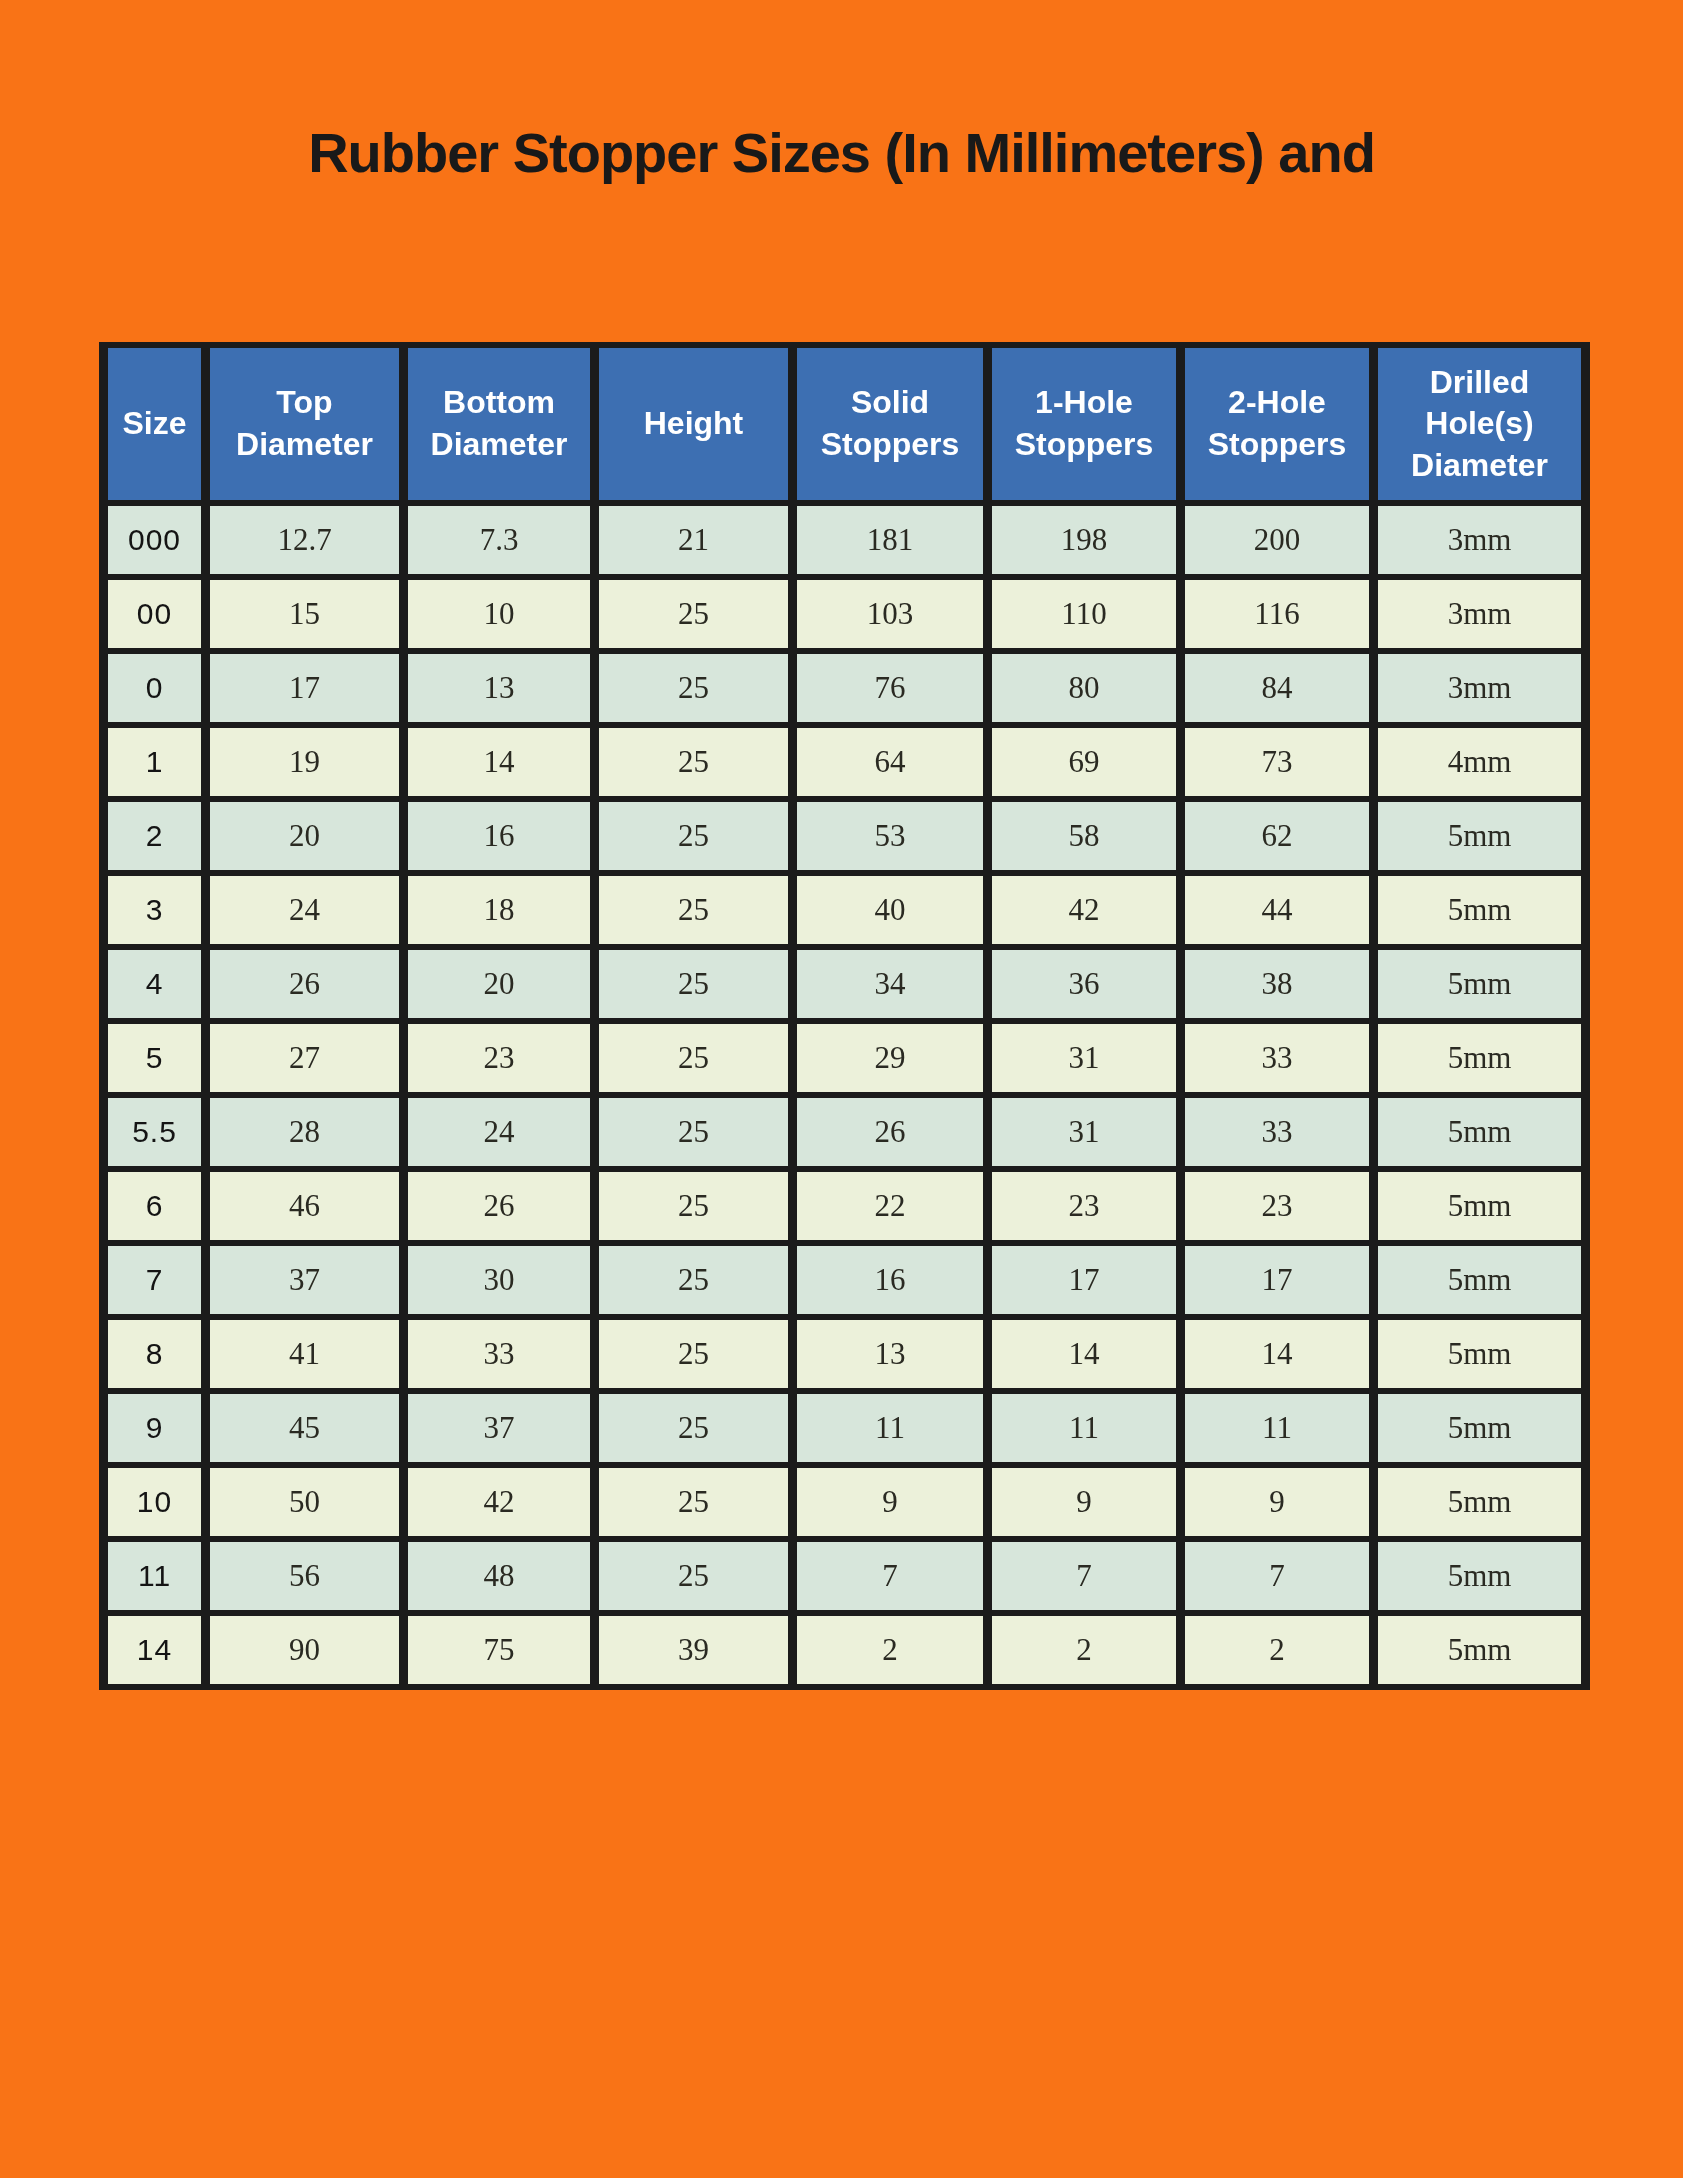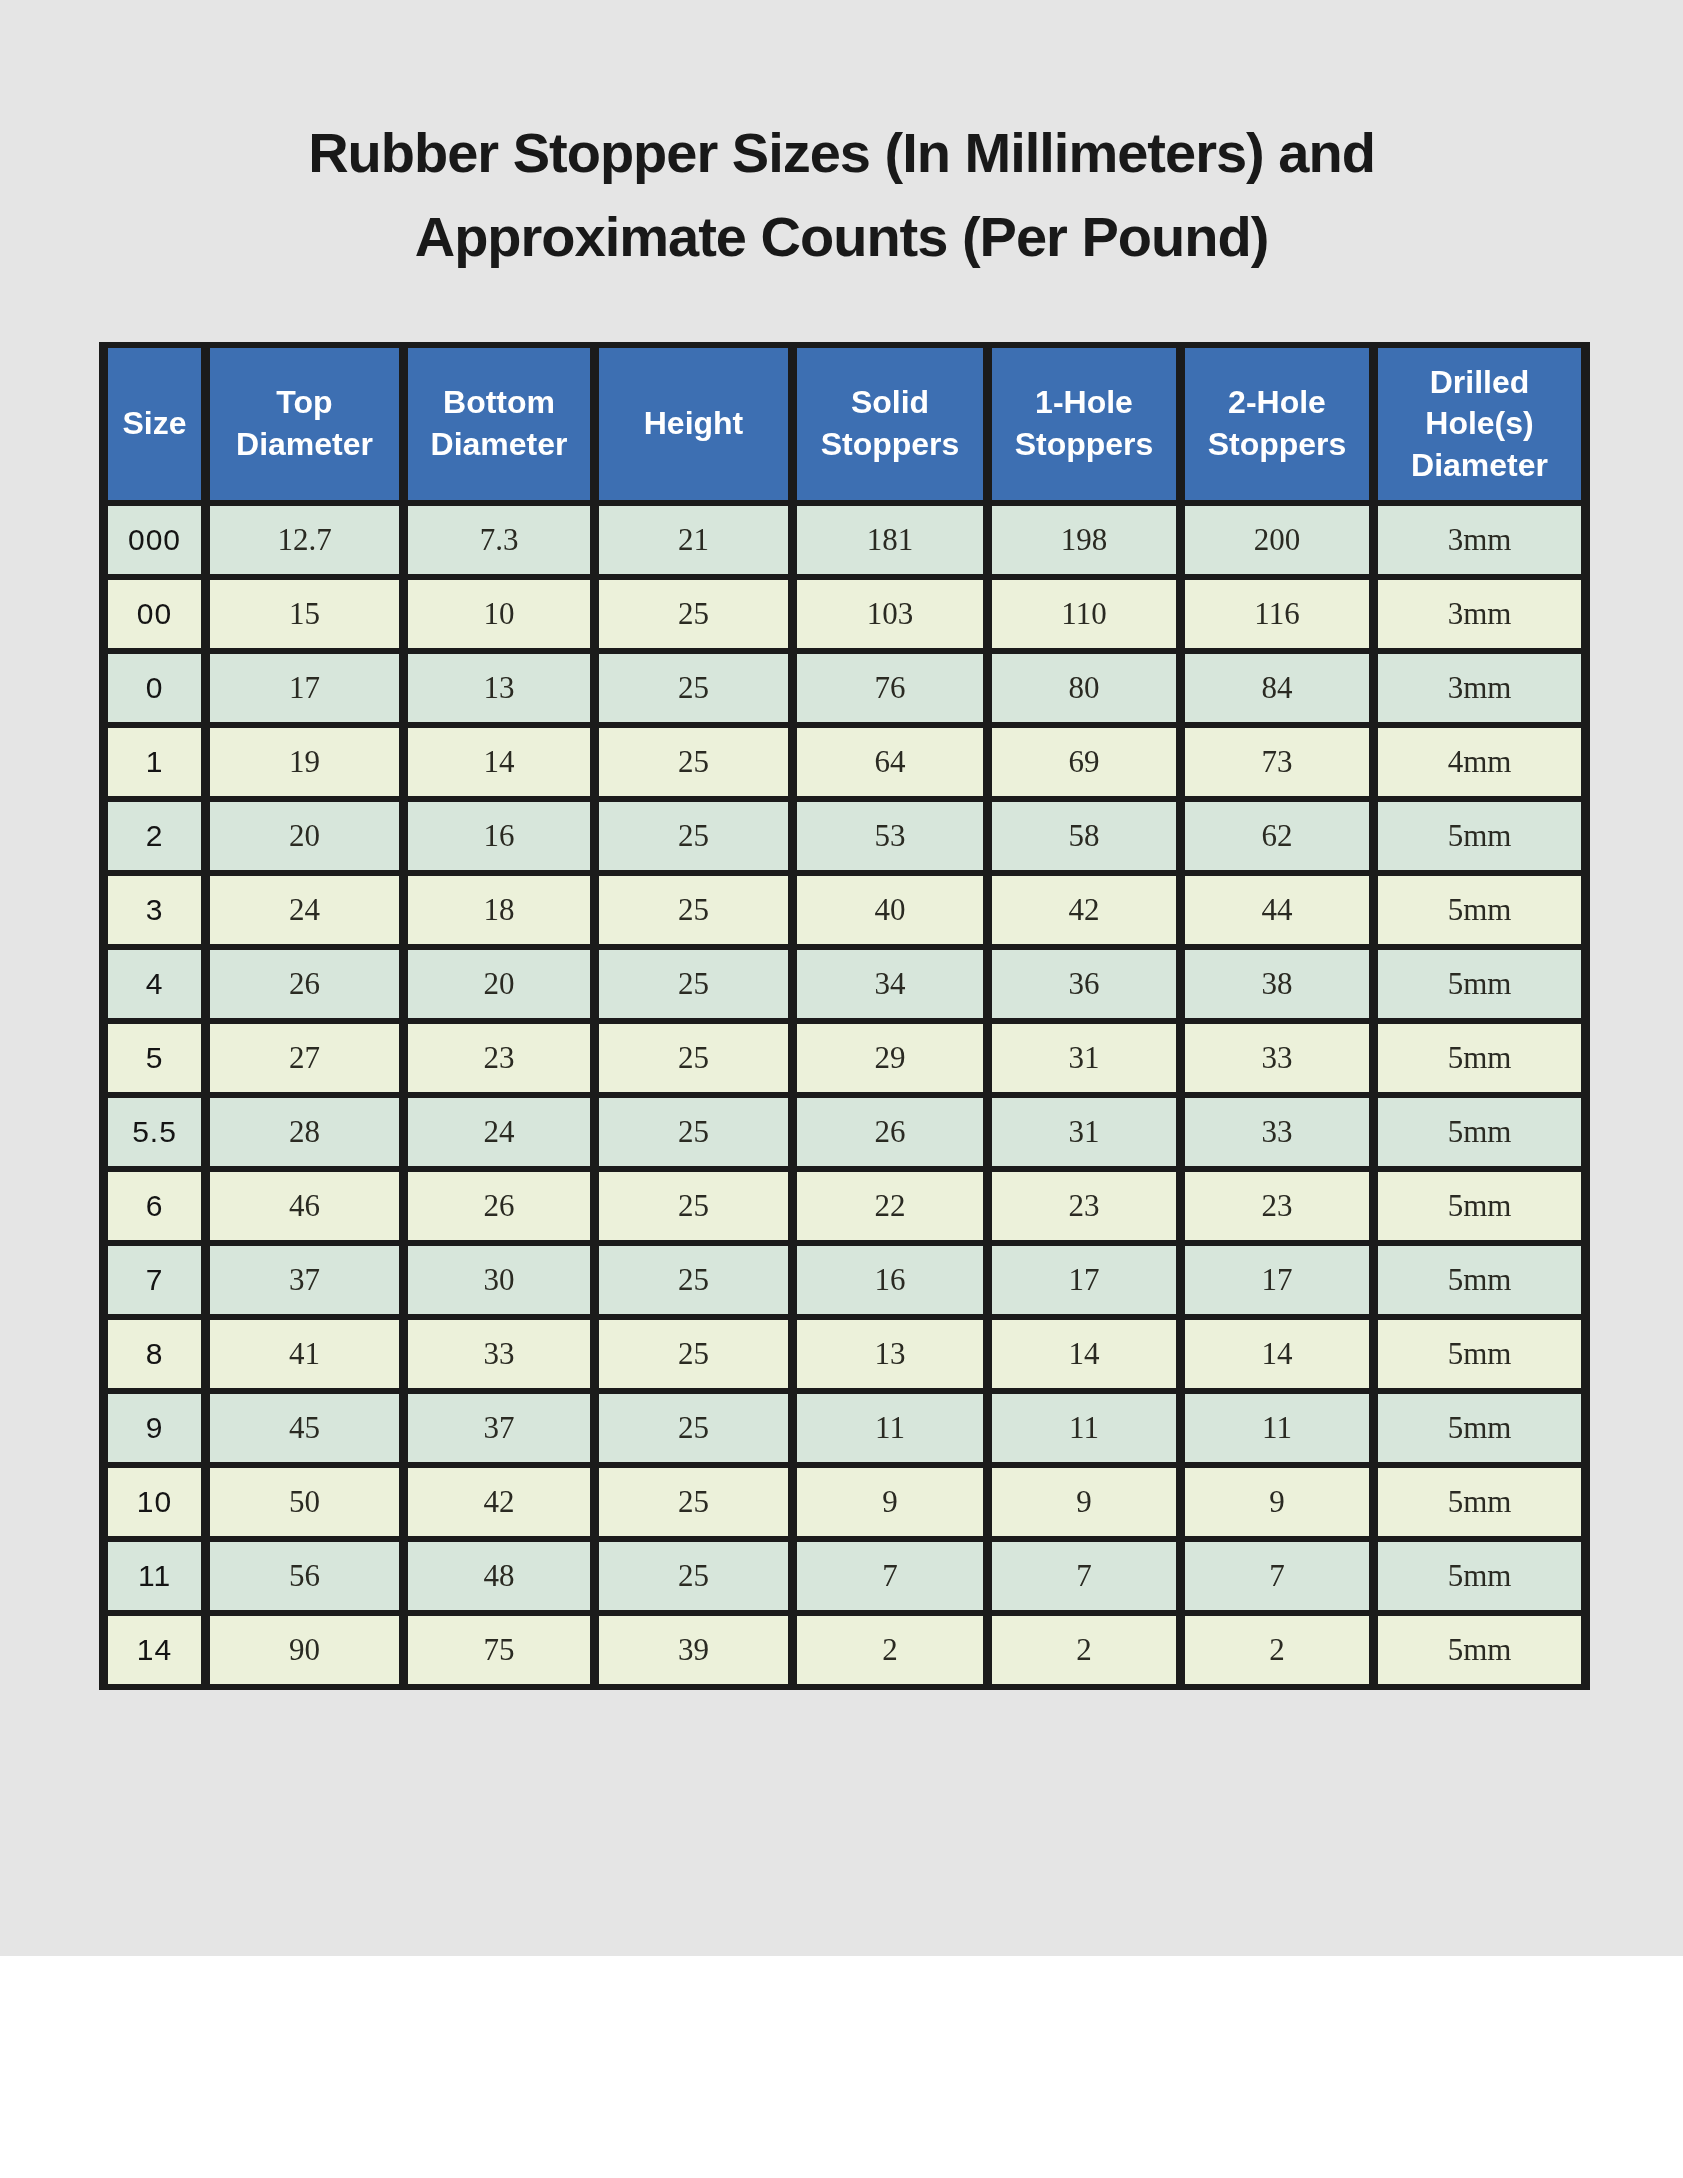--- a/index.html
+++ b/index.html
@@ -2,22 +2,22 @@
 <html style="--header-bg: #3d6fb2; --header-text: #ffffff; --row-green: #d7e6db; --row-cream: #ecf1da; --border-color: #1b1b1b;"><head>
 <meta charset="utf-8">
 <style>
   * { margin: 0; padding: 0; box-sizing: border-box; }
   html, body { background: #ffffff; }
   body { font-family: "Liberation Sans", sans-serif; }
 
   .page {
     position: relative;
     width: 1683px;
-    height: 1956px;
-    background: #e5e5e5;
+    height: 2178px;
+    background: #f97316;
     overflow: hidden;
   }
 
   .page-title {
     position: absolute;
     top: 111px;
     left: 0;
     width: 100%;
     text-align: center;
     font-weight: bold;
@@ -79,21 +79,20 @@
     color: #141414;
   }
 </style>
 </head>
 <body>
 
 <div class="page">
 
   <h1 class="page-title">
     <span>Rubber Stopper Sizes (In Millimeters) and</span>
-    <span>Approximate Counts (Per Pound)</span>
   </h1>
 
   <table class="stopper-table">
     <colgroup>
       <col style="width:102px">
       <col style="width:198px">
       <col style="width:191px">
       <col style="width:198px">
       <col style="width:195px">
       <col style="width:193px">

